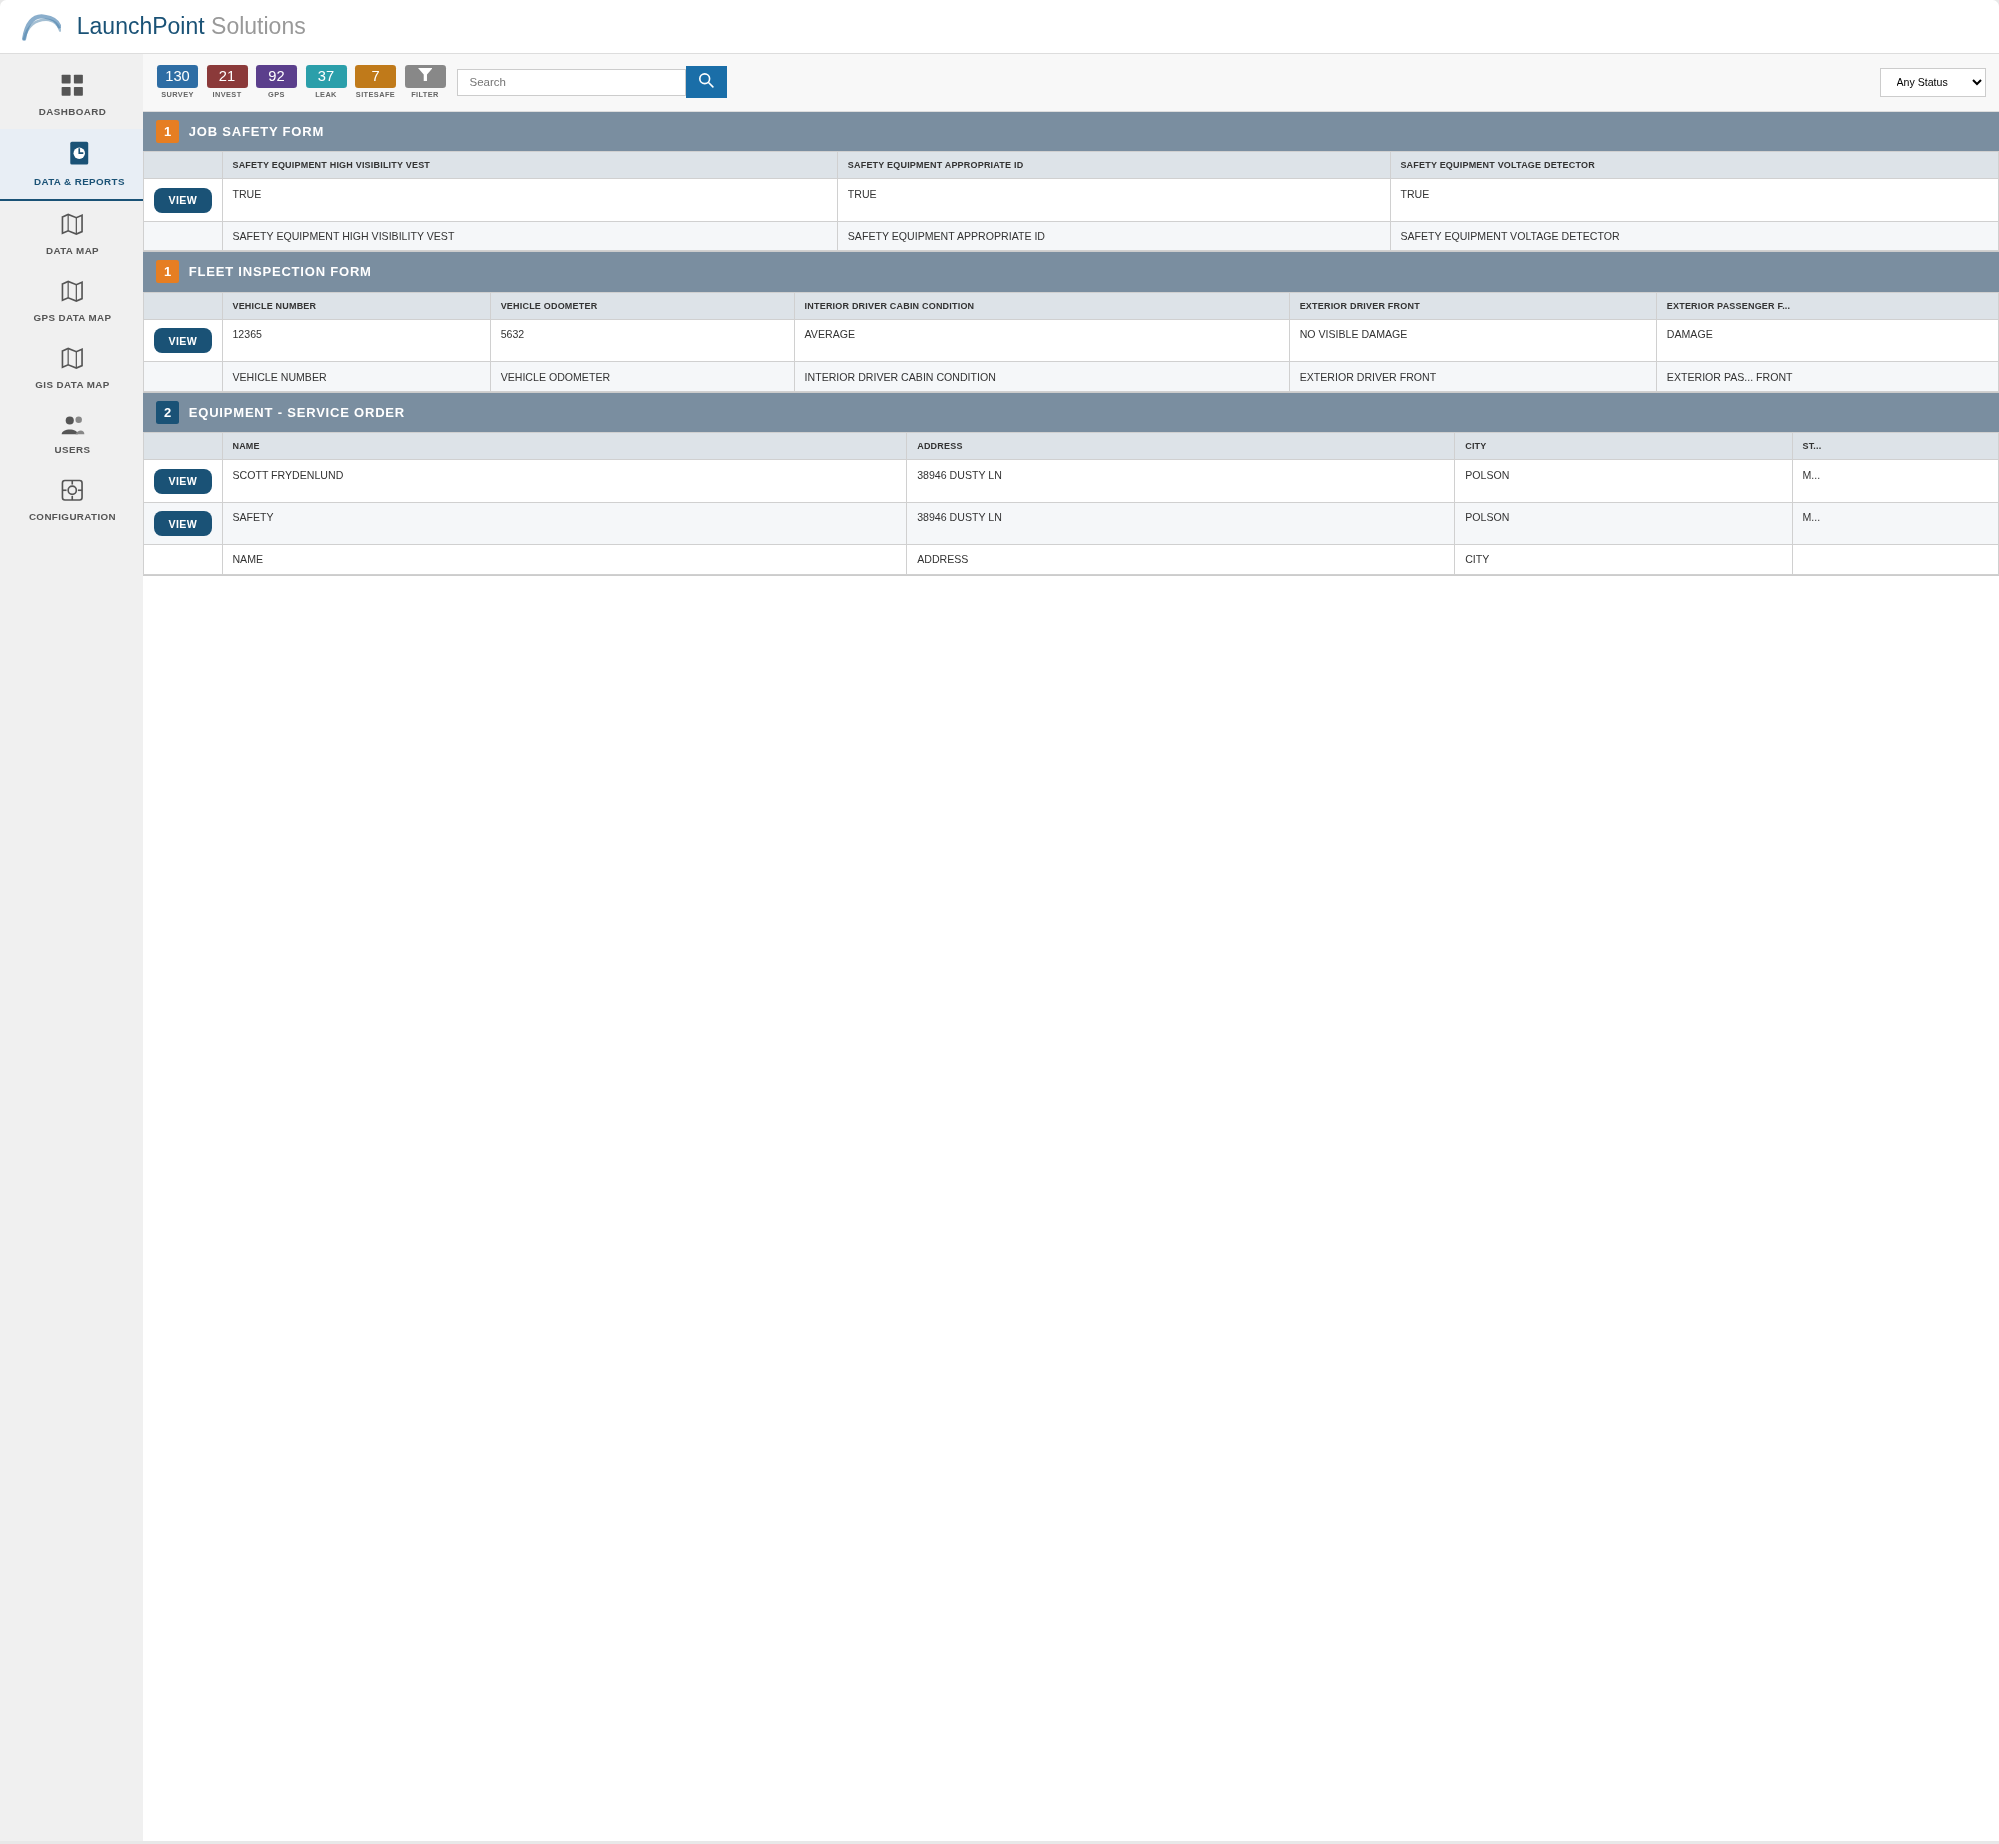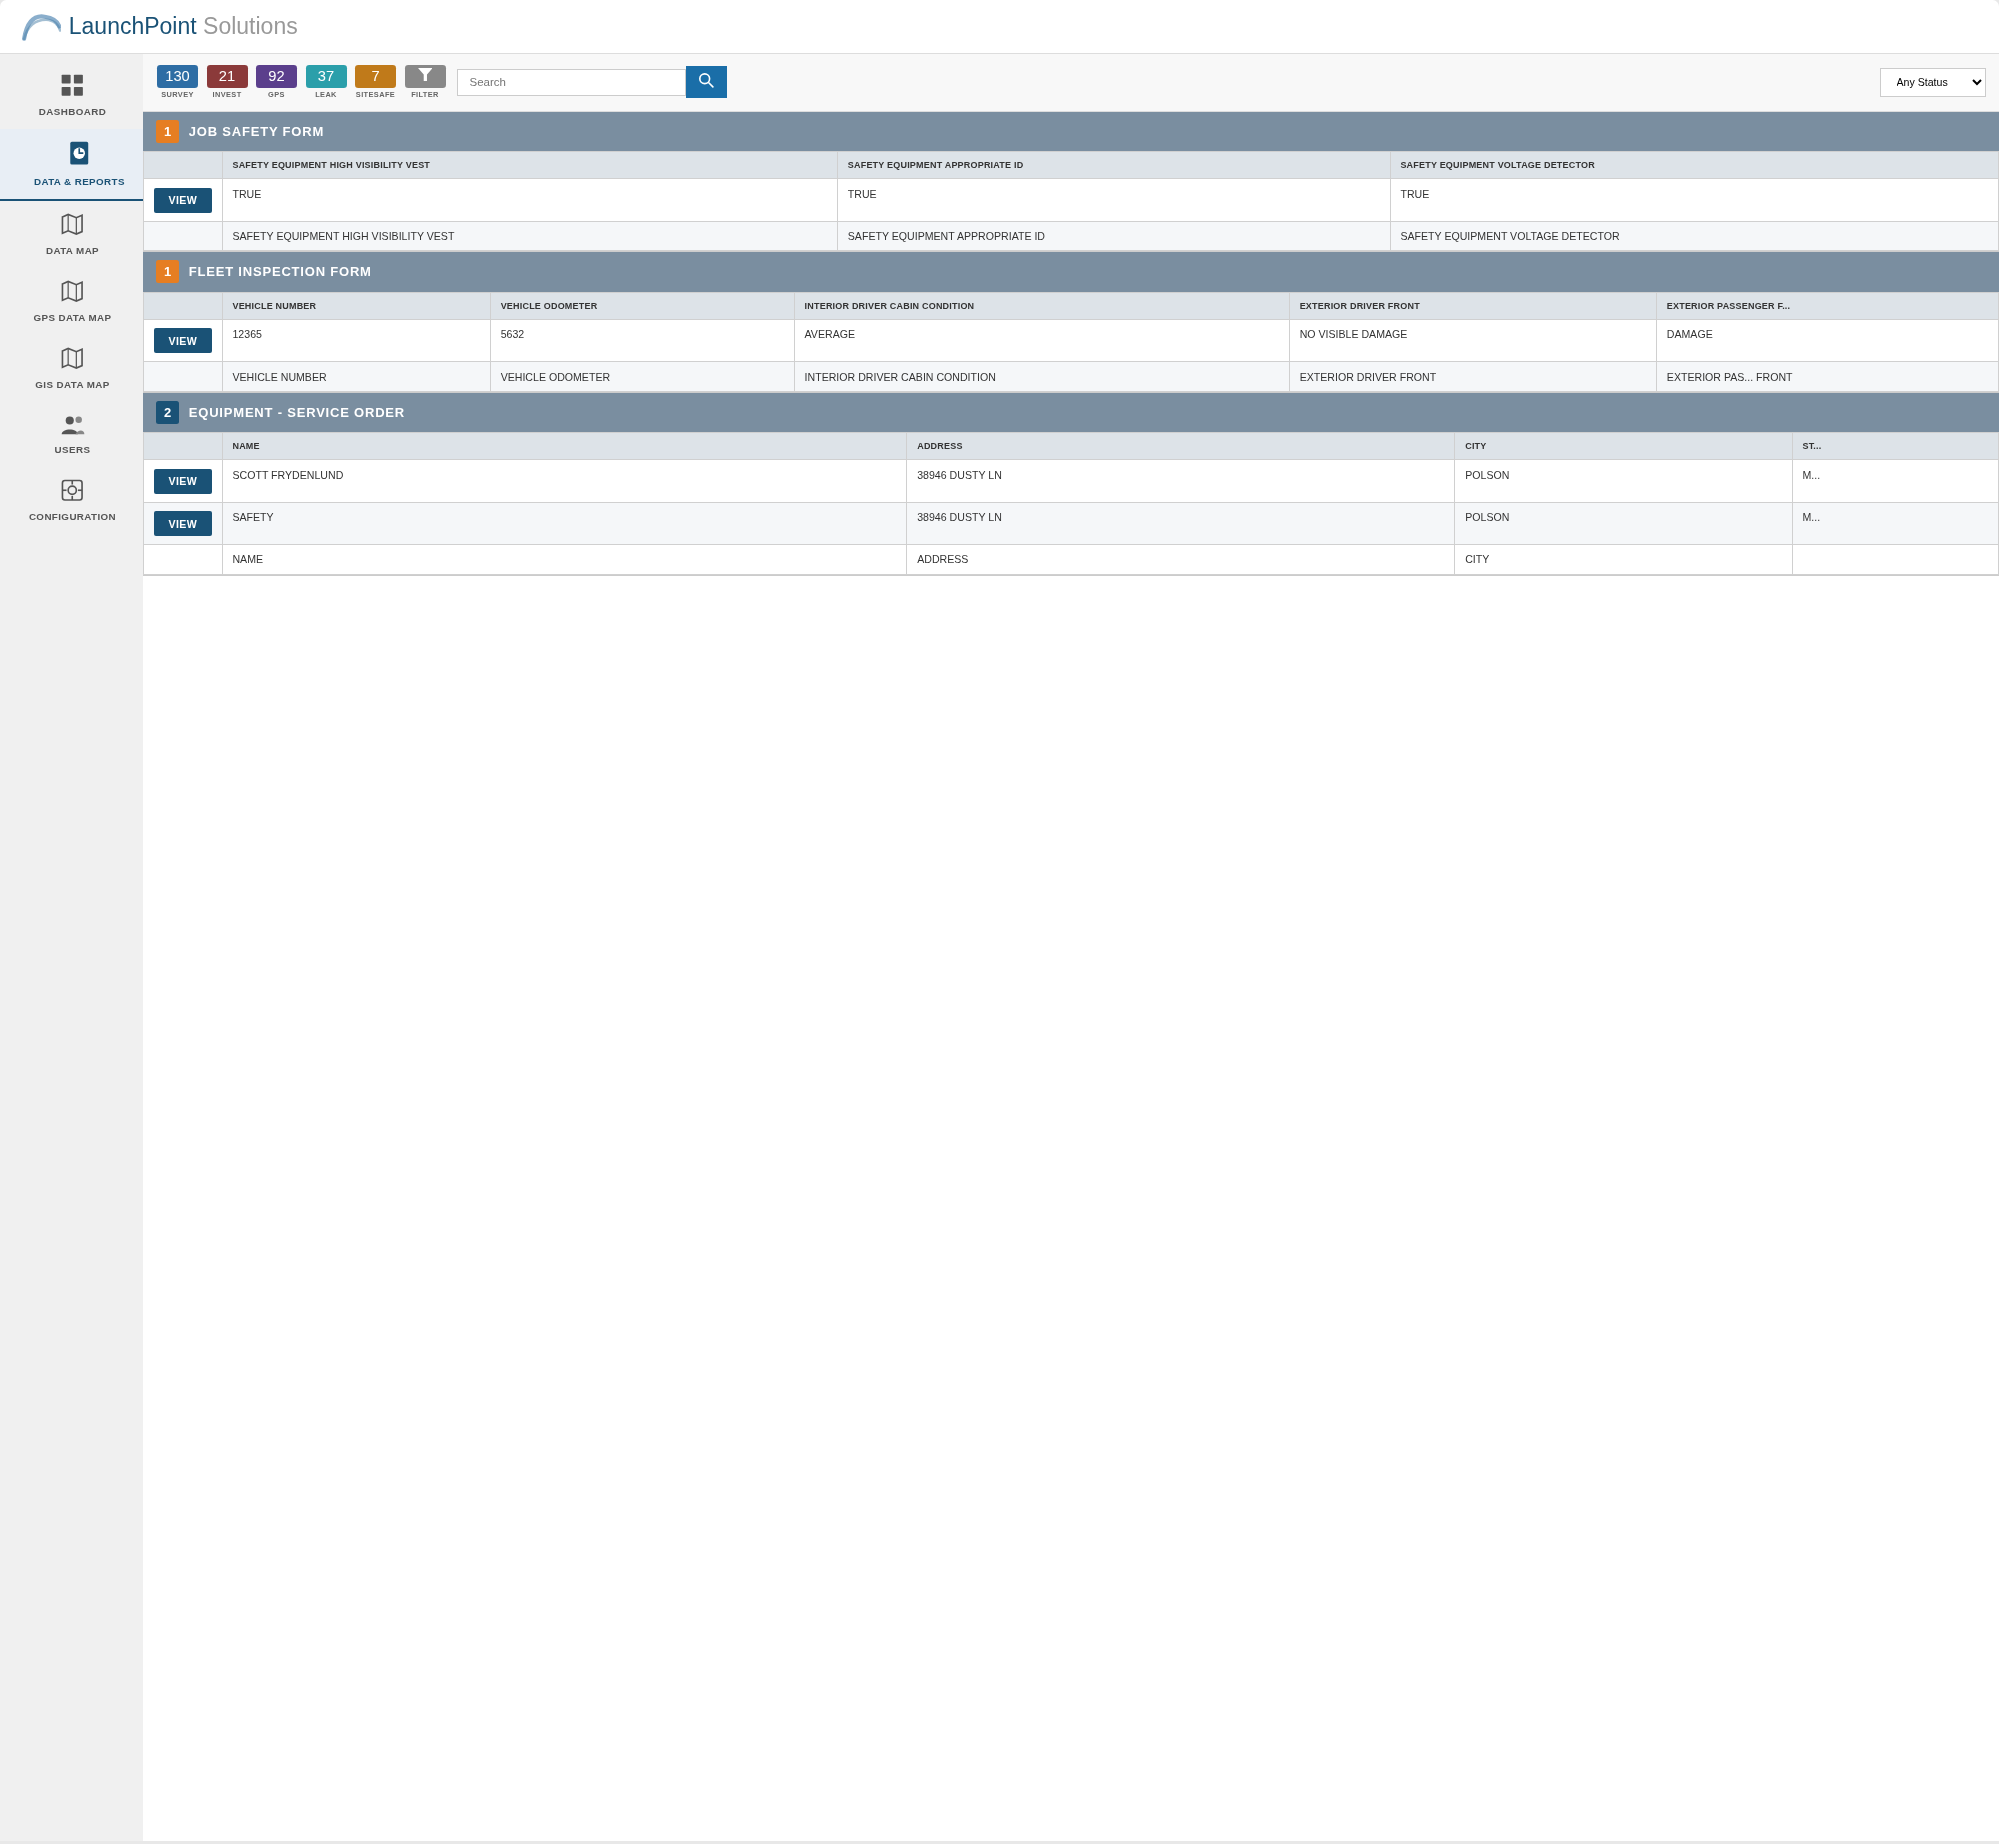--- a/index.html
+++ b/index.html
@@ -10,20 +10,21 @@
     }
 
     
     .header {
       background: white;
       padding: 9.8px 19.6px;
       display: flex;
       align-items: center;
       border-bottom: 0.8px solid #ddd;
       border-radius: 6.5px 6.5px 0 0;
+      gap: 8px;
     }
     .logo-arc {
       width: 41px;
       height: 33px;
       margin-right: 8.2px;
     }
     .logo-text {
       font-size: 23px;
       font-weight: bold;
       color: #1a5276;
@@ -229,21 +230,21 @@
     }
 
     .view-btn {
       background: #1a5276;
       color: white;
       border: none;
       padding: 6.5px 14.7px;
       font-size: 10.6px;
       font-weight: bold;
       cursor: pointer;
-      border-radius: 2px;
+      border-radius: 8px;
       letter-spacing: 0.4px;
     }
 
     .th-first, .td-first {
       width: 74px;
       min-width: 74px;
     }
   </style>
 </head>
 <body>

